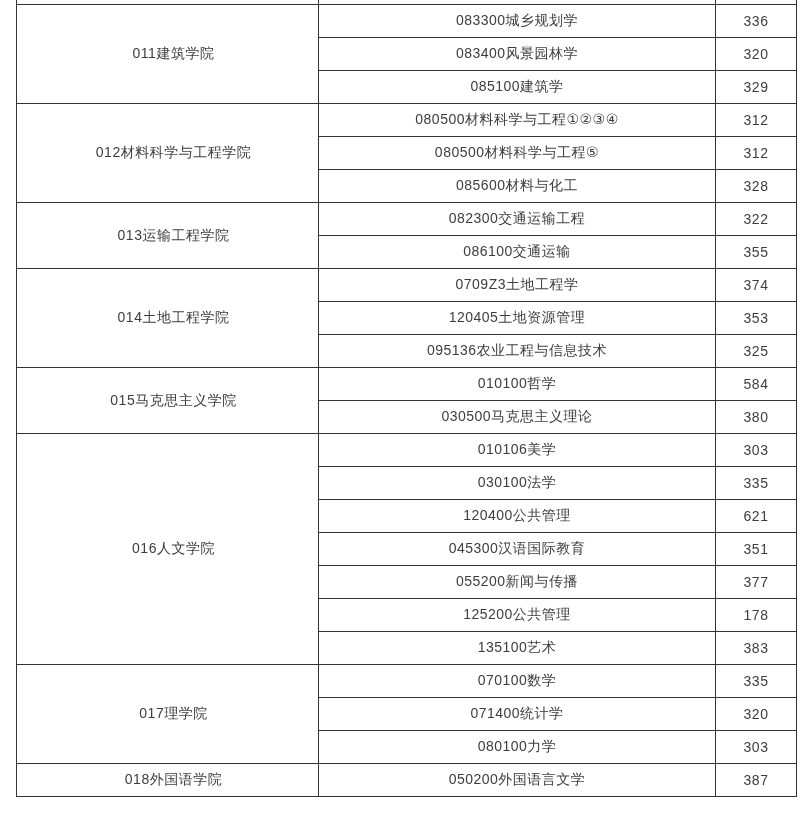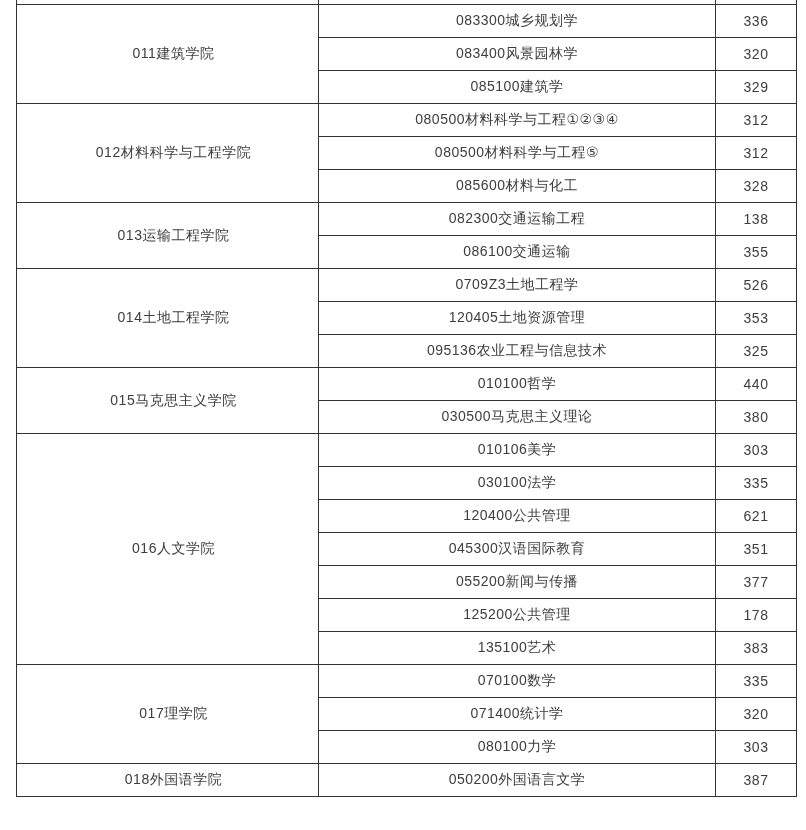--- a/index.html
+++ b/index.html
@@ -87,43 +87,43 @@
           <td class="major">080500材料科学与工程⑤</td>
           <td class="score">312</td>
         </tr>
         <tr>
           <td class="major">085600材料与化工</td>
           <td class="score">328</td>
         </tr>
         <tr>
           <td class="college" rowspan="2">013运输工程学院</td>
           <td class="major">082300交通运输工程</td>
-          <td class="score">138</td>
+          <td class="score">322</td>
         </tr>
         <tr>
           <td class="major">086100交通运输</td>
           <td class="score">355</td>
         </tr>
         <tr>
           <td class="college" rowspan="3">014土地工程学院</td>
           <td class="major">0709Z3土地工程学</td>
-          <td class="score">526</td>
+          <td class="score">374</td>
         </tr>
         <tr>
           <td class="major">120405土地资源管理</td>
           <td class="score">353</td>
         </tr>
         <tr>
           <td class="major">095136农业工程与信息技术</td>
           <td class="score">325</td>
         </tr>
         <tr>
           <td class="college" rowspan="2">015马克思主义学院</td>
           <td class="major">010100哲学</td>
-          <td class="score">440</td>
+          <td class="score">584</td>
         </tr>
         <tr>
           <td class="major">030500马克思主义理论</td>
           <td class="score">380</td>
         </tr>
         <tr>
           <td class="college" rowspan="7">016人文学院</td>
           <td class="major">010106美学</td>
           <td class="score">303</td>
         </tr>

